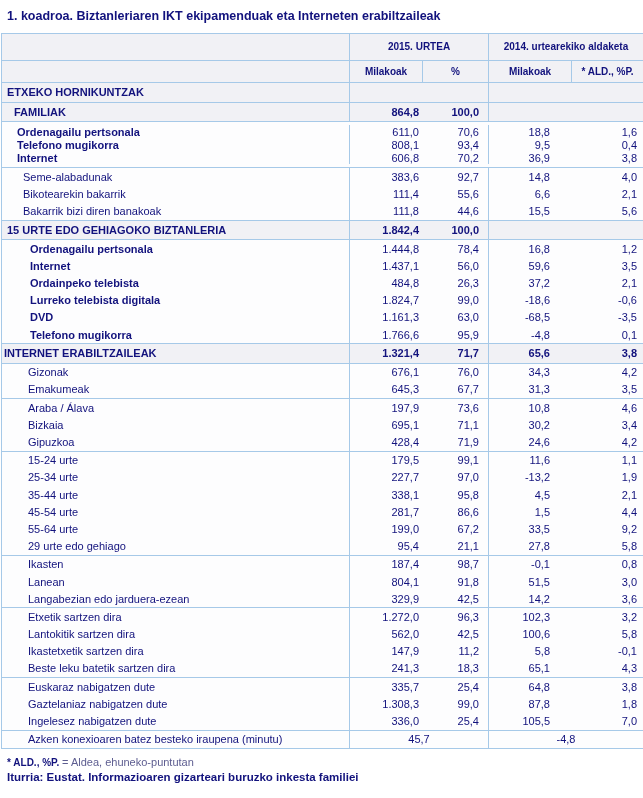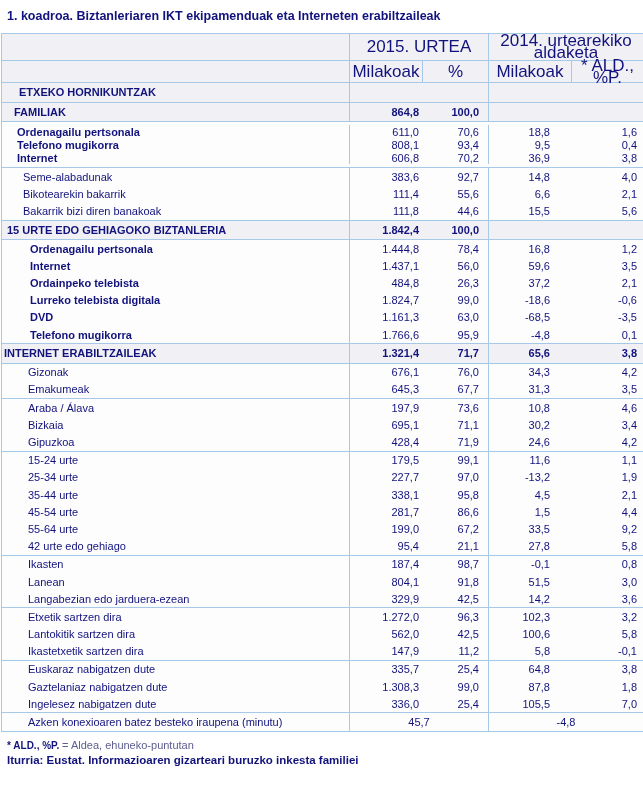--- a/index.html
+++ b/index.html
@@ -23,21 +23,21 @@
     background:var(--rowbg);
   }
   .tbl *{box-sizing:border-box;}
   
   .thead{background:var(--shade);border-bottom:1px solid var(--border);}
   .hrow{display:flex;align-items:stretch;}
   .hrow1{height:26px;}
   .hrow2{height:22px;border-top:1px solid var(--border);}
   .hcell{
     display:flex;align-items:center;justify-content:center;text-align:center;
-    font-weight:normal;font-size:17px;line-height:12px;
+    font-weight:bold;font-size:10px;line-height:12px;
   }
   .h-corner{width:348px;border-right:1px solid var(--border);}
   .h-2015{width:139px;border-right:1px solid var(--border);}
   .h-2014{flex:1;}
   .h-c1{width:73px;border-right:1px solid var(--border);}
   .h-c2{width:66px;border-right:1px solid var(--border);}
   .h-c3{width:83px;border-right:1px solid var(--border);}
   .h-c4{flex:1;}
   
   .group + .group{border-top:1px solid var(--border);}
@@ -80,21 +80,21 @@
         <div class="hcell h-corner"></div>
         <div class="hcell h-c1">Milakoak</div>
         <div class="hcell h-c2">%</div>
         <div class="hcell h-c3">Milakoak</div>
         <div class="hcell h-c4">* ALD., %P.</div>
       </div>
     </div>
     <div class="tbody" id="tbody">
         <div class="group">
           <div class="row shaded">
-            <div class="cell c-label b" style="padding-left: 17px;">ETXEKO HORNIKUNTZAK</div>
+            <div class="cell c-label b" style="padding-left: 5px;">ETXEKO HORNIKUNTZAK</div>
             <div class="cell c-v c-v1 b"></div>
             <div class="cell c-v c-v2 b"></div>
             <div class="cell c-v c-v3 b"></div>
             <div class="cell c-v c-v4 b"></div>
           </div>
         </div>
         <div class="group">
           <div class="row shaded">
             <div class="cell c-label b" style="padding-left: 12px;">FAMILIAK</div>
             <div class="cell c-v c-v1 b">864,8</div>
@@ -280,21 +280,21 @@
             <div class="cell c-v c-v4">4,4</div>
           </div>
           <div class="row">
             <div class="cell c-label" style="padding-left: 26px;">55-64 urte</div>
             <div class="cell c-v c-v1">199,0</div>
             <div class="cell c-v c-v2">67,2</div>
             <div class="cell c-v c-v3">33,5</div>
             <div class="cell c-v c-v4">9,2</div>
           </div>
           <div class="row">
-            <div class="cell c-label" style="padding-left: 26px;">42 urte edo gehiago</div>
+            <div class="cell c-label" style="padding-left: 26px;">29 urte edo gehiago</div>
             <div class="cell c-v c-v1">95,4</div>
             <div class="cell c-v c-v2">21,1</div>
             <div class="cell c-v c-v3">27,8</div>
             <div class="cell c-v c-v4">5,8</div>
           </div>
         </div>
         <div class="group">
           <div class="row">
             <div class="cell c-label" style="padding-left: 26px; text-align: center;">Ikasten</div>
             <div class="cell c-v c-v1">187,4</div>
@@ -332,20 +332,27 @@
             <div class="cell c-v c-v3">100,6</div>
             <div class="cell c-v c-v4">5,8</div>
           </div>
           <div class="row">
             <div class="cell c-label" style="padding-left: 26px;">Ikastetxetik sartzen dira</div>
             <div class="cell c-v c-v1">147,9</div>
             <div class="cell c-v c-v2">11,2</div>
             <div class="cell c-v c-v3">5,8</div>
             <div class="cell c-v c-v4">-0,1</div>
           </div>
+          <div class="row">
+            <div class="cell c-label" style="padding-left: 26px;">Beste leku batetik sartzen dira</div>
+            <div class="cell c-v c-v1">241,3</div>
+            <div class="cell c-v c-v2">18,3</div>
+            <div class="cell c-v c-v3">65,1</div>
+            <div class="cell c-v c-v4">4,3</div>
+          </div>
         </div>
         <div class="group">
           <div class="row">
             <div class="cell c-label" style="padding-left: 26px;">Euskaraz nabigatzen dute</div>
             <div class="cell c-v c-v1">335,7</div>
             <div class="cell c-v c-v2">25,4</div>
             <div class="cell c-v c-v3">64,8</div>
             <div class="cell c-v c-v4">3,8</div>
           </div>
           <div class="row">

